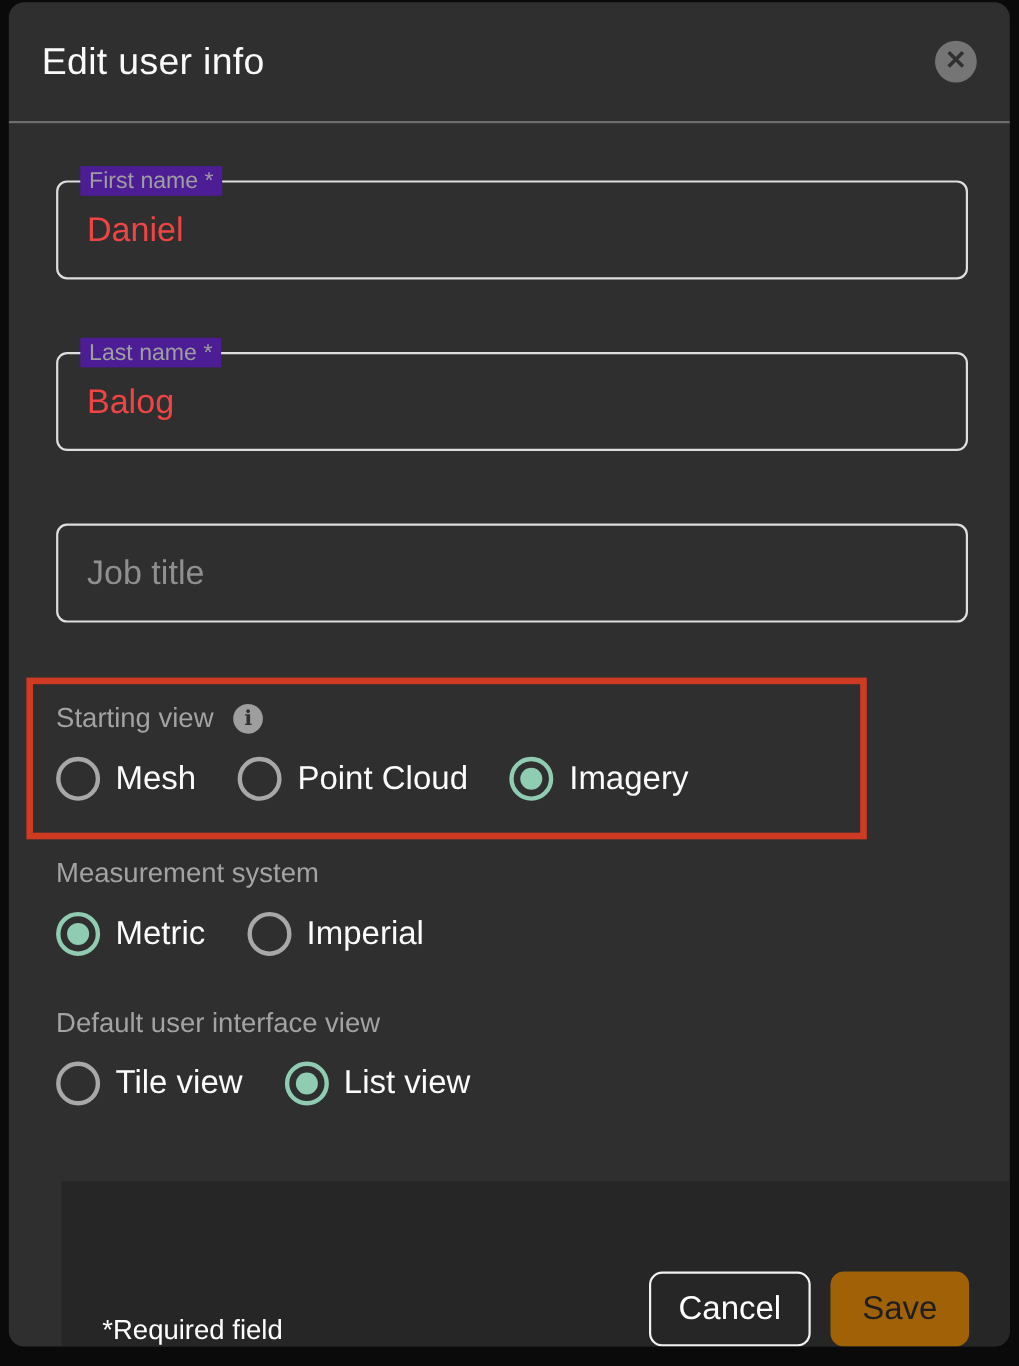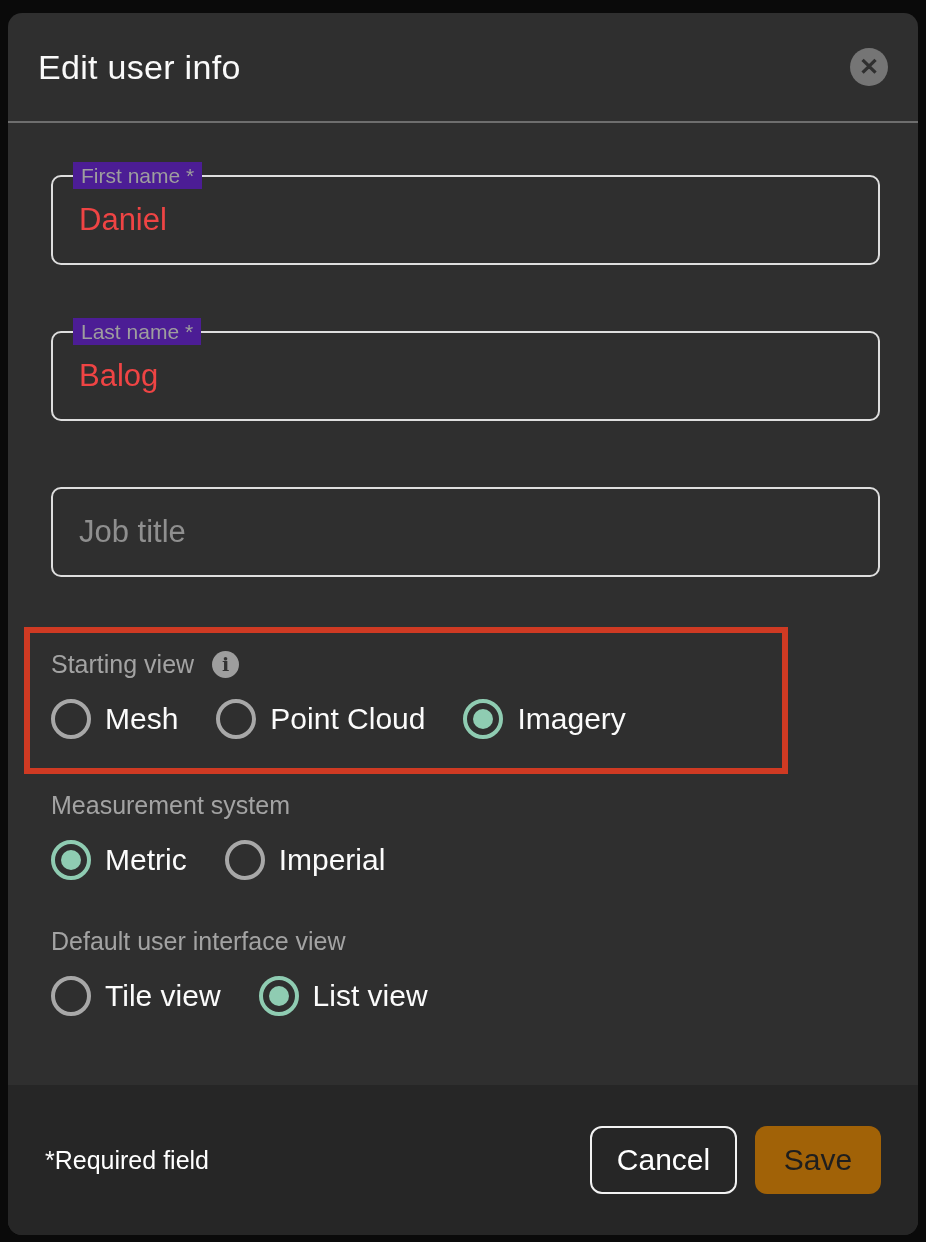--- a/index.html
+++ b/index.html
@@ -7,21 +7,21 @@
     padding: 0;
     width: 926px;
     height: 1242px;
     background: #0a0a0a;
     font-family: "Liberation Sans", sans-serif;
     overflow: hidden;
   }
   .modal {
     position: absolute;
     left: 8px;
-    top: 13px;
+    top: 2px;
     width: 910px;
     height: 1222px;
     background: #2f2f2f;
     border-radius: 14px;
     display: flex;
     flex-direction: column;
     overflow: hidden;
   }
   
   .modal-header {
@@ -170,23 +170,24 @@
     box-sizing: border-box;
     padding: 16px 0 29px 21px;
   }
   .group { margin-top: 16px; }
   .group-last { margin-top: 46px; }
   
   .modal-footer {
     flex: 0 0 150px;
     background: #262626;
     display: flex;
-    align-items: center;
+    align-items: flex-end;
     padding: 0 37px;
     box-sizing: border-box;
+    margin-left: 48px;
   }
   .required-note {
     font-size: 25px;
     color: #ffffff;
     margin-right: auto;
   }
   .btn {
     height: 68px;
     border-radius: 12px;
     font-family: "Liberation Sans", sans-serif;

